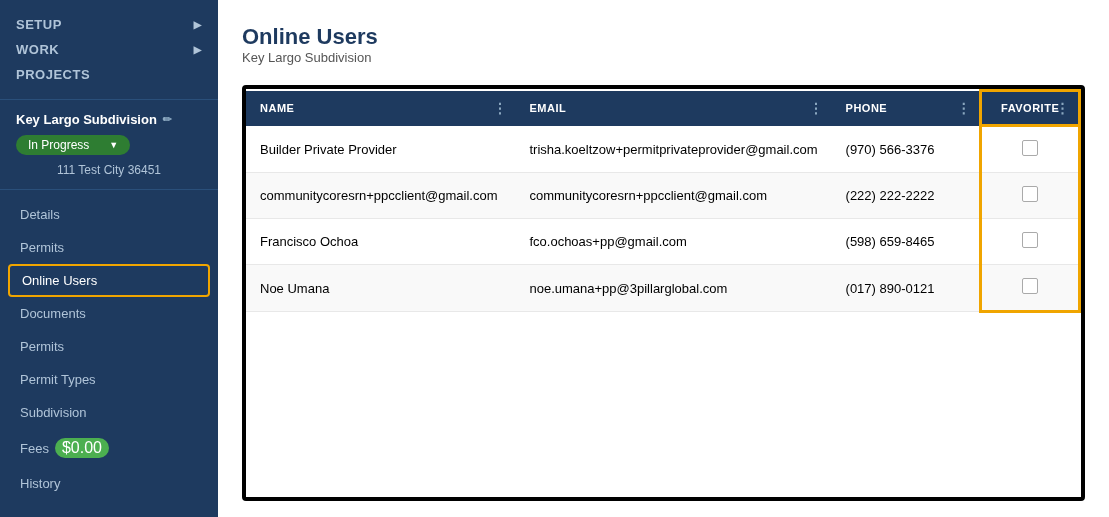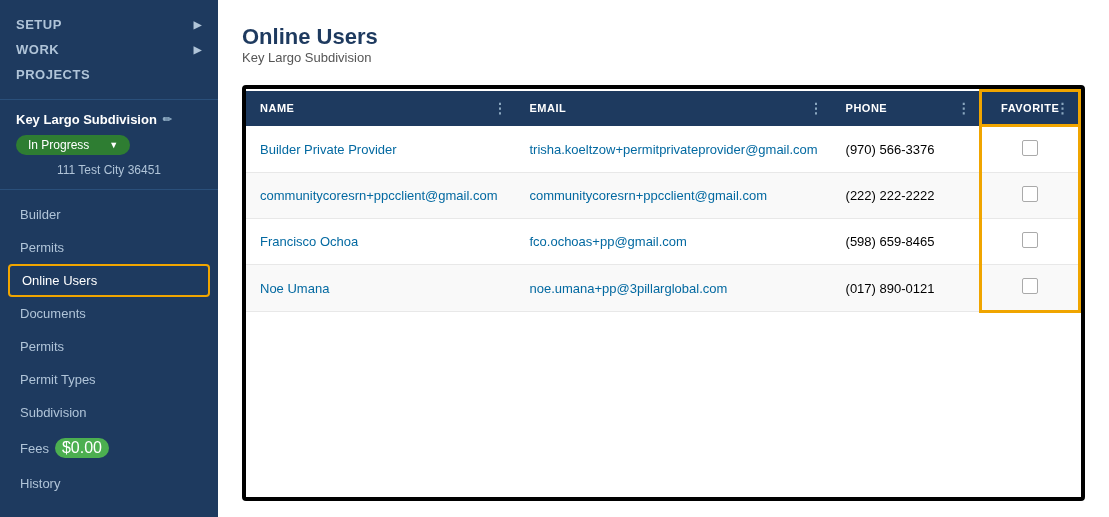--- a/index.html
+++ b/index.html
@@ -181,21 +181,21 @@
     tbody tr:nth-child(odd) { background: #fff; }
     tbody tr:nth-child(even) { background: #f9f9f9; }
 
     td {
       padding: 13px 14px;
       font-size: 13px;
       color: #000000;
     }
 
     td.link-cell {
-      color: #0369a1;
+      color: #000000;
       cursor: pointer;
     }
 
     .favorite-cell {
       text-align: center;
       border-left: 3px solid #f0a500;
       border-right: 3px solid #f0a500;
     }
     tbody tr:last-child .favorite-cell {
       border-bottom: 3px solid #f0a500;
@@ -243,21 +243,21 @@
       <span class="status-badge">
         <span>In Progress</span>
         <span class="status-arrow">▼</span>
       </span>
     </div>
     <div class="project-address">111 Test City 36451</div>
   </div>
 
   <div class="sidebar-menu">
     <div class="menu-item">
-      <span>Builder</span>
+      <span>Details</span>
     </div>
     <div class="menu-item">
       <span>Permits</span>
     </div>
     <div class="menu-item active">
       <span>Online Users</span>
     </div>
     <div class="menu-item">
       <span>Documents</span>
     </div>

